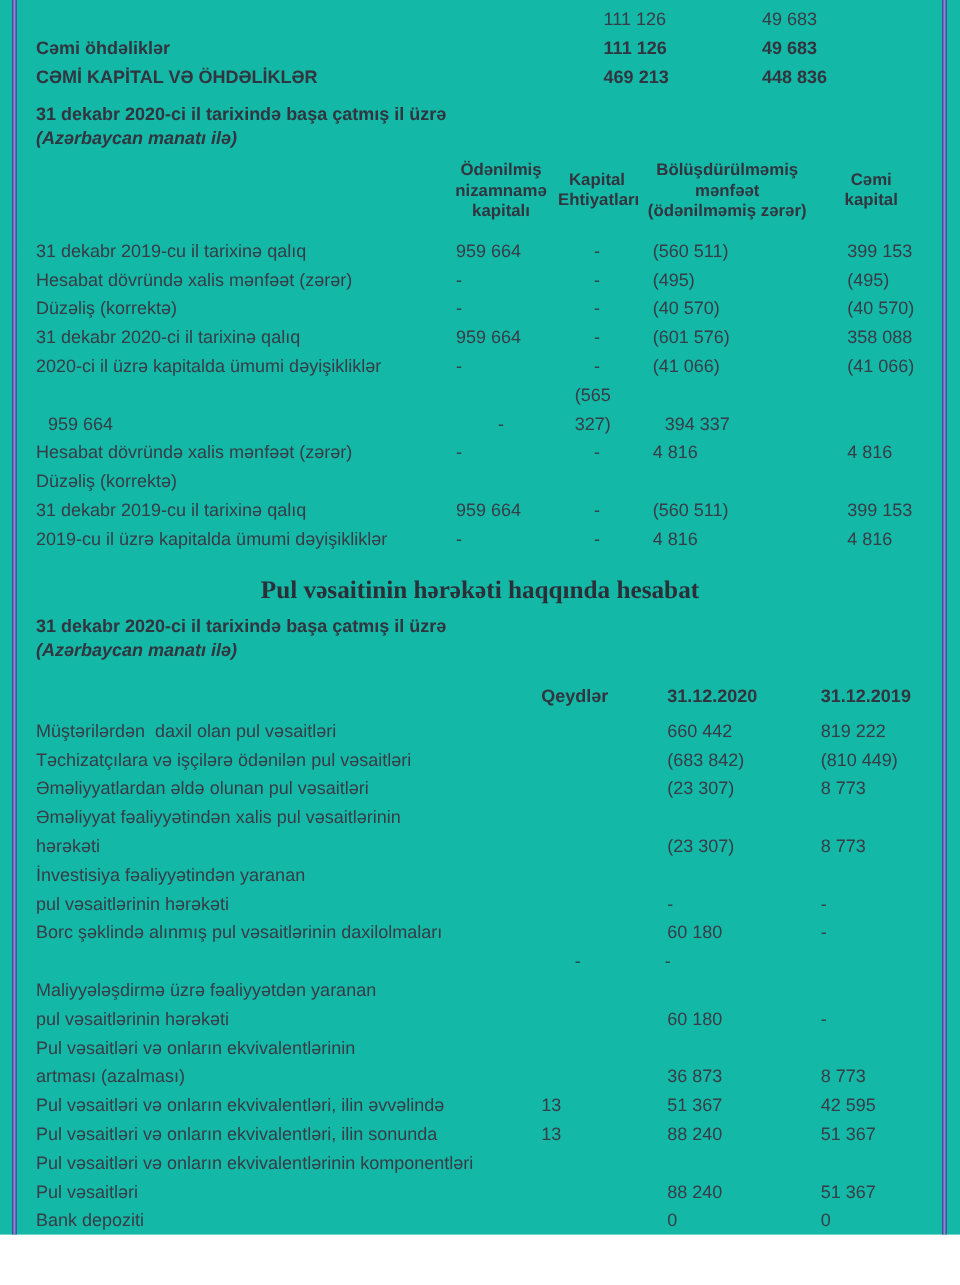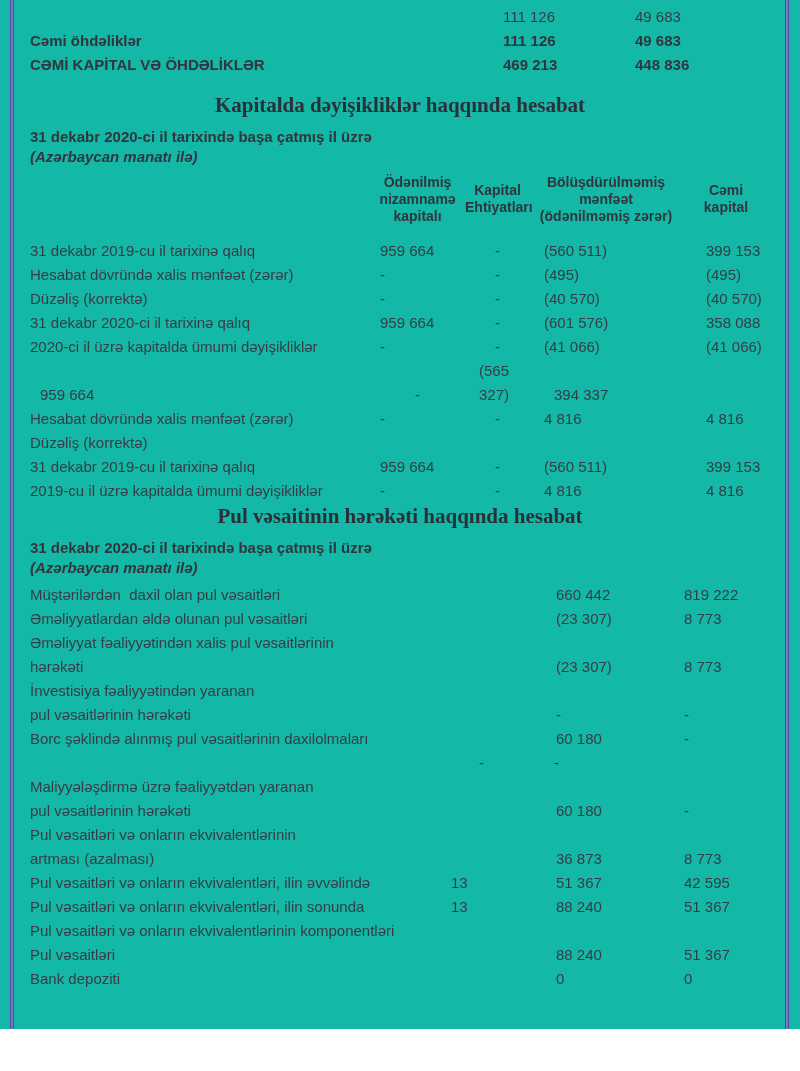--- a/index.html
+++ b/index.html
@@ -16,21 +16,21 @@
   
   .balance-block{padding-top:5px;}
   .balance-row{display:grid;grid-template-columns:473px 132px 1fr;line-height:24px;font-size:15px;align-items:end;}
   .balance-row.bold{font-weight:700;color:#31353f;}
   .balance-row .lbl{white-space:pre;}
 
   
   .stmt-title{font-family:"Liberation Serif",serif;font-weight:700;font-size:21px;
     line-height:26px;text-align:center;color:#2b2f38;}
   .stmt-title.first{margin-top:15px;}
-  .stmt-title.second{}
+  .stmt-title.second{margin-top:16px;}
   .subtitle{font-weight:700;font-size:15px;line-height:20px;margin-top:9px;color:#31353f;}
   .currency{font-weight:700;font-style:italic;font-size:15px;line-height:20px;color:#31353f;}
 
   
   .equity-head{display:grid;grid-template-columns:340px 95px 65px 152px 1fr;
     align-items:center;min-height:64px;
     font-weight:700;font-size:14px;line-height:17px;color:#31353f;}
   .equity-head .hc{text-align:center;white-space:pre;}
   .equity-rows{margin-top:8px;}
   .equity-row{display:grid;grid-template-columns:340px 95px 65px 152px 1fr;
@@ -75,21 +75,20 @@
           <div>49 683</div>
         </div>
 
         <div class="balance-row bold">
           <div class="lbl">CƏMİ KAPİTAL VƏ ÖHDƏLİKLƏR</div>
           <div>469 213</div>
           <div>448 836</div>
         </div>
       </div>
 
-    <div class="stmt-title first">Kapitalda dəyişikliklər haqqında hesabat</div>
     <div class="subtitle">31 dekabr 2020-ci il tarixində başa çatmış il üzrə</div>
     <div class="currency">(Azərbaycan manatı ilə)</div>
 
     <div class="equity-head">
       <div></div>
       <div class="hc">Ödənilmiş
 nizamnamə
 kapitalı</div>
       <div class="hc">Kapital
 Ehtiyatları</div>
@@ -179,30 +178,42 @@
           <div class="c2">-</div>
           <div class="c3">4 816</div>
           <div class="c4">4 816</div>
         </div>
       </div>
 
     <div class="stmt-title second">Pul vəsaitinin hərəkəti haqqında hesabat</div>
     <div class="subtitle">31 dekabr 2020-ci il tarixində başa çatmış il üzrə</div>
     <div class="currency">(Azərbaycan manatı ilə)</div>
 
+    <div class="cf-head">
+      <div></div>
+      <div class="note-cell">Qeydlər</div>
+      <div class="v20">31.12.2020</div>
+      <div class="v19">31.12.2019</div>
+    </div>
 
     <div class="cf-rows">
 
         <div class="cf-row">
           <div class="lbl">Müştərilərdən  daxil olan pul vəsaitləri</div>
           <div class="note-cell"></div>
           <div class="v20">660 442</div>
           <div class="v19">819 222</div>
         </div>
 
+        <div class="cf-row">
+          <div class="lbl">Təchizatçılara və işçilərə ödənilən pul vəsaitləri</div>
+          <div class="note-cell"></div>
+          <div class="v20">(683 842)</div>
+          <div class="v19">(810 449)</div>
+        </div>
 
         <div class="cf-row">
           <div class="lbl">Əməliyyatlardan əldə olunan pul vəsaitləri</div>
           <div class="note-cell"></div>
           <div class="v20">(23 307)</div>
           <div class="v19">8 773</div>
         </div>
 
         <div class="cf-row">
           <div class="lbl">Əməliyyat fəaliyyətindən xalis pul vəsaitlərinin

